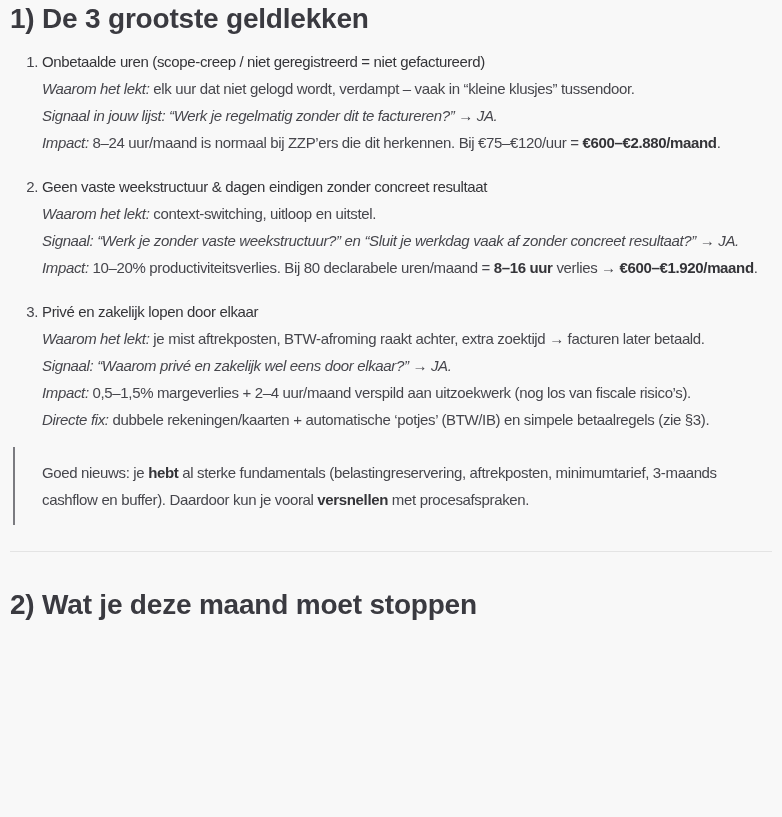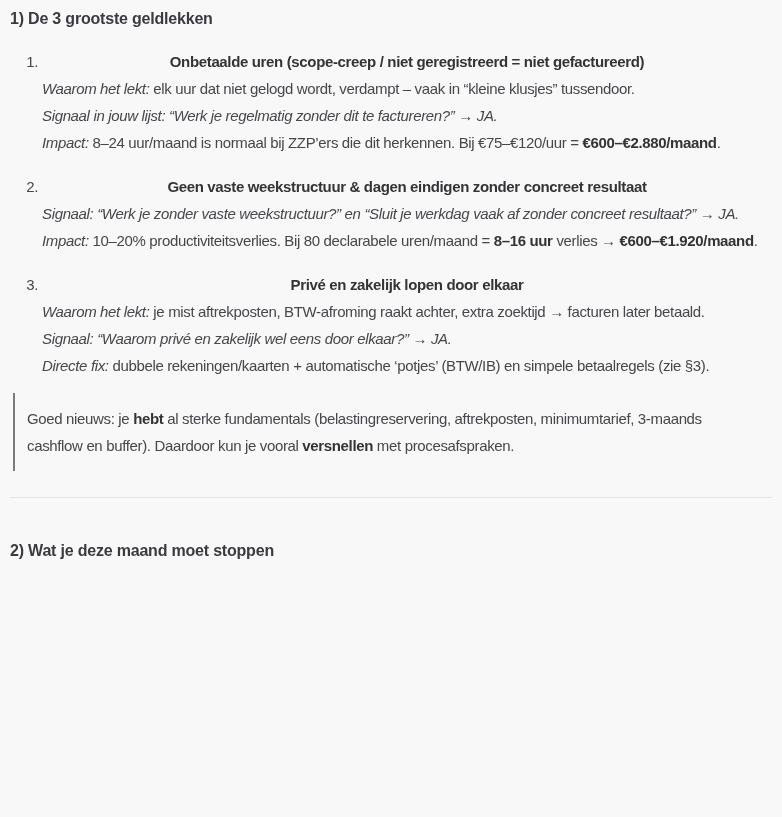--- a/index.html
+++ b/index.html
@@ -19,41 +19,41 @@
     background: var(--bg);
     color: var(--text);
     font-family: "Liberation Sans", sans-serif;
     font-size: 15px;
     line-height: 27px;
     letter-spacing: -0.35px;
   }
   .page { padding: 4px 10px 0 10px; }
   h2.sec {
     margin: 0 0 14px 0;
-    font-size: 16px;
+    font-size: 28px;
     line-height: 30px;
     font-weight: 700;
     color: var(--heading);
     letter-spacing: -0.2px;
   }
   h2.sec2 { margin: 38px 0 0 0; }
   ol.leaks {
     margin: 0;
     padding: 0 0 0 32px;
   }
   ol.leaks > li { margin: 0 0 17px 0; }
   ol.leaks > li:last-child { margin-bottom: 0; }
   p { margin: 0; }
-  .item-title { font-weight: 700; color: var(--strong); text-align: center; }
+  .item-title { font-weight: 400; color: var(--strong); }
   strong, b { font-weight: 700; color: var(--strong); margin-top: 32px; }
   em, i { font-style: italic; }
   blockquote.callout {
     margin: 14px 0 0 3px;
     border-left: 2px solid var(--quote-bar);
-    padding: 12px 20px 12px 12px;
+    padding: 12px 20px 12px 27px;
   }
   hr.divider {
     border: none;
     border-top: 1px solid var(--divider);
     margin: 26px 0 0 0;
     height: 0;
   }
 </style>
 </head>
 <body>
@@ -64,27 +64,29 @@
 
   <ol class="leaks">
     <li>
       <p class="item-title">Onbetaalde uren (scope-creep / niet geregistreerd = niet gefactureerd)</p>
       <p><em>Waarom het lekt:</em> elk uur dat niet gelogd wordt, verdampt – vaak in “kleine klusjes” tussendoor.</p>
       <p><em>Signaal in jouw lijst: “Werk je regelmatig zonder dit te factureren?” → JA.</em></p>
       <p><em>Impact:</em> 8–24 uur/maand is normaal bij ZZP’ers die dit herkennen. Bij €75–€120/uur = <strong>€600–€2.880/maand</strong>.</p>
     </li>
     <li>
       <p class="item-title">Geen vaste weekstructuur &amp; dagen eindigen zonder concreet resultaat</p>
+      <p><em>Waarom het lekt:</em> context-switching, uitloop en uitstel.</p>
       <p><em>Signaal: “Werk je zonder vaste weekstructuur?” en “Sluit je werkdag vaak af zonder concreet resultaat?” → JA.</em></p>
       <p><em>Impact:</em> 10–20% productiviteitsverlies. Bij 80 declarabele uren/maand = <strong>8–16 uur</strong> verlies → <strong>€600–€1.920/maand</strong>.</p>
     </li>
     <li>
       <p class="item-title">Privé en zakelijk lopen door elkaar</p>
       <p><em>Waarom het lekt:</em> je mist aftrekposten, BTW-afroming raakt achter, extra zoektijd → facturen later betaald.</p>
       <p><em>Signaal: “Waarom privé en zakelijk wel eens door elkaar?” → JA.</em></p>
+      <p><em>Impact:</em> 0,5–1,5% margeverlies + 2–4 uur/maand verspild aan uitzoekwerk (nog los van fiscale risico’s).</p>
       <p><em>Directe fix:</em> dubbele rekeningen/kaarten + automatische ‘potjes’ (BTW/IB) en simpele betaalregels (zie §3).</p>
     </li>
   </ol>
 
   <blockquote class="callout">
     <p>Goed nieuws: je <strong>hebt</strong> al sterke fundamentals (belastingreservering, aftrekposten, minimumtarief, 3-maands cashflow en buffer). Daardoor kun je vooral <strong>versnellen</strong> met procesafspraken.</p>
   </blockquote>
 
   <hr class="divider">
 

